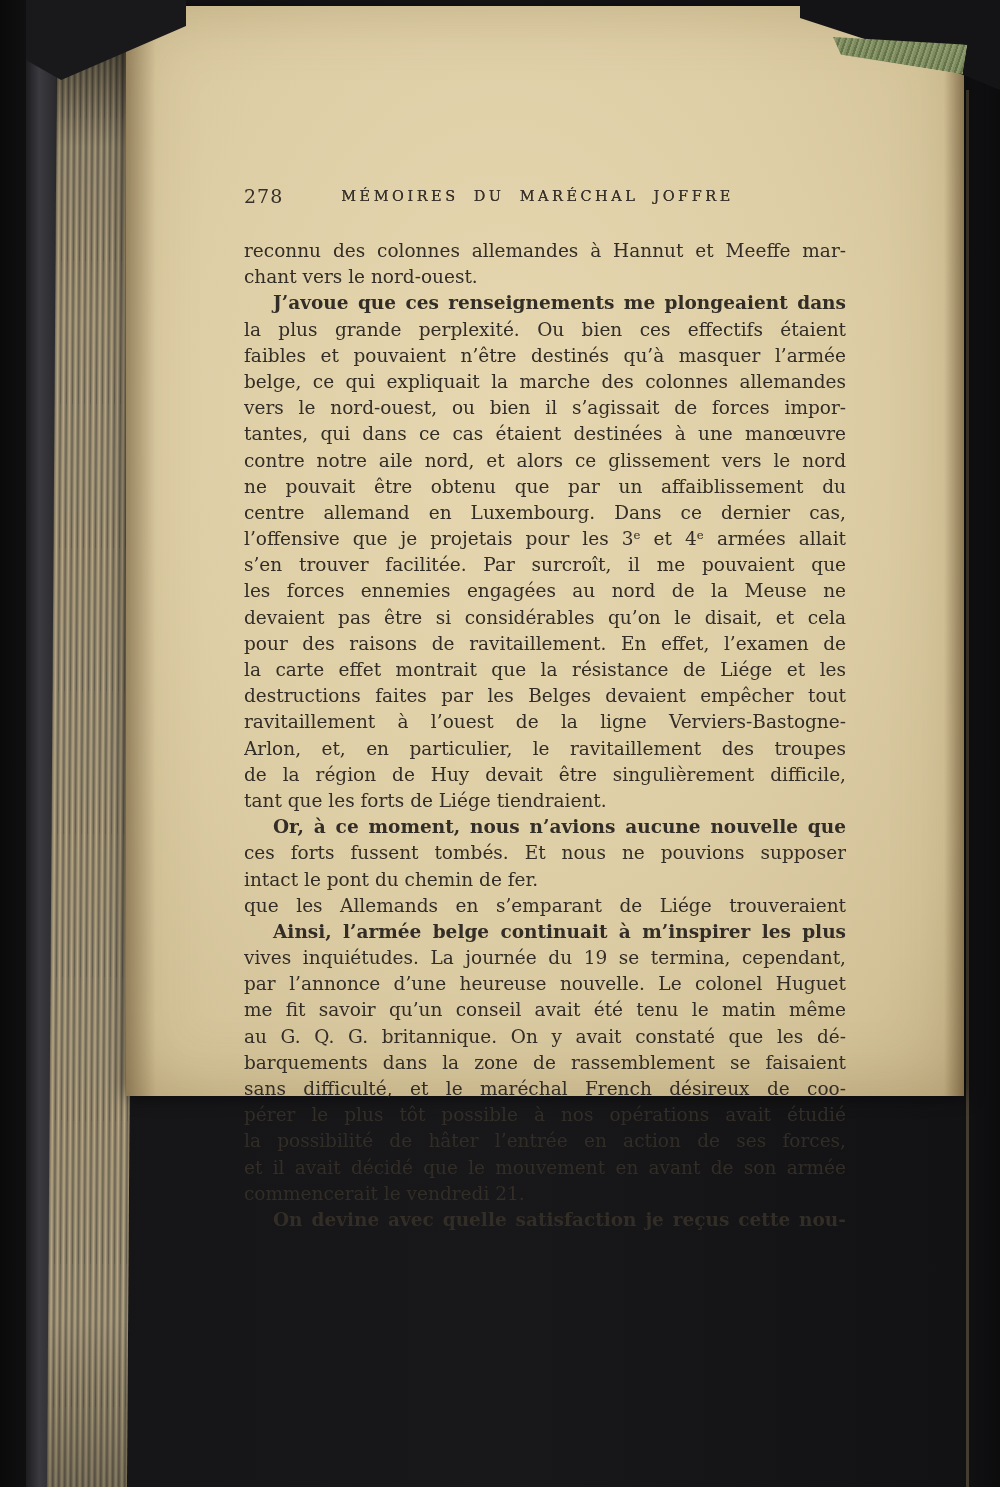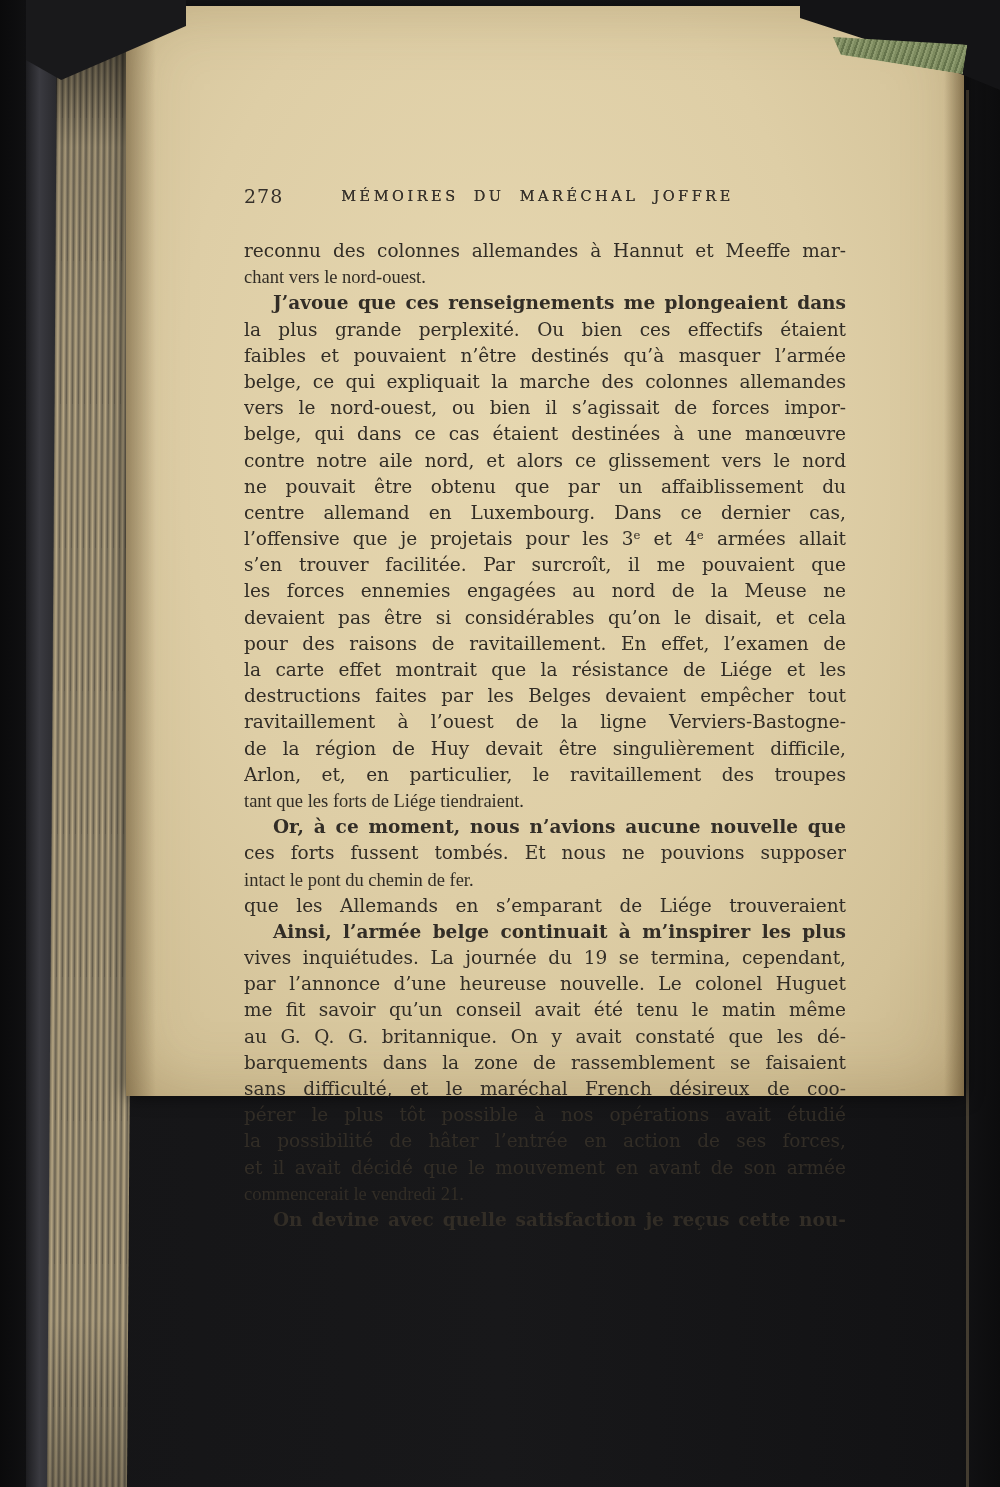--- a/index.html
+++ b/index.html
@@ -124,21 +124,21 @@
     font-size: 18.5px;
     line-height: 26.2px;
     color: #322d26;
   }
   .line {
     height: 26.2px;
     overflow: hidden;
     text-align: justify;
     text-align-last: justify;
   }
-  .line.end { text-align-last: left; font-family: Liberation Serif, serif; }
+  .line.end { text-align-last: left; }
   .line.indent { text-indent: 29px; font-weight: bold; }
 </style>
 </head>
 <body>
 
 <div class="scene">
   <div class="spine-edge"></div>
   <div class="page-stack"></div>
   <div class="cover-tl"></div>
   <div class="right-sliver"></div>
@@ -151,34 +151,34 @@
       </div>
       <div class="body-text">
 
       <div class="line">reconnu des colonnes allemandes à Hannut et Meeffe mar-</div>
           <div class="line end">chant vers le nord-ouest.</div>
           <div class="line indent">J’avoue que ces renseignements me plongeaient dans</div>
           <div class="line">la plus grande perplexité. Ou bien ces effectifs étaient</div>
           <div class="line">faibles et pouvaient n’être destinés qu’à masquer l’armée</div>
           <div class="line">belge, ce qui expliquait la marche des colonnes allemandes</div>
           <div class="line">vers le nord-ouest, ou bien il s’agissait de forces impor-</div>
-          <div class="line">belge, qui dans ce cas étaient destinées à une manœuvre</div>
+          <div class="line">tantes, qui dans ce cas étaient destinées à une manœuvre</div>
           <div class="line">contre notre aile nord, et alors ce glissement vers le nord</div>
           <div class="line">ne pouvait être obtenu que par un affaiblissement du</div>
           <div class="line">centre allemand en Luxembourg. Dans ce dernier cas,</div>
           <div class="line">l’offensive que je projetais pour les 3ᵉ et 4ᵉ armées allait</div>
           <div class="line">s’en trouver facilitée. Par surcroît, il me pouvaient que</div>
           <div class="line">les forces ennemies engagées au nord de la Meuse ne</div>
           <div class="line">devaient pas être si considérables qu’on le disait, et cela</div>
           <div class="line">pour des raisons de ravitaillement. En effet, l’examen de</div>
           <div class="line">la carte effet montrait que la résistance de Liége et les</div>
           <div class="line">destructions faites par les Belges devaient empêcher tout</div>
           <div class="line">ravitaillement à l’ouest de la ligne Verviers-Bastogne-</div>
+          <div class="line">Arlon, et, en particulier, le ravitaillement des troupes</div>
           <div class="line">de la région de Huy devait être singulièrement difficile,</div>
-          <div class="line">Arlon, et, en particulier, le ravitaillement des troupes</div>
           <div class="line end">tant que les forts de Liége tiendraient.</div>
           <div class="line indent">Or, à ce moment, nous n’avions aucune nouvelle que</div>
           <div class="line">ces forts fussent tombés. Et nous ne pouvions supposer</div>
           <div class="line end">intact le pont du chemin de fer.</div>
           <div class="line">que les Allemands en s’emparant de Liége trouveraient</div>
           <div class="line indent">Ainsi, l’armée belge continuait à m’inspirer les plus</div>
           <div class="line">vives inquiétudes. La journée du 19 se termina, cependant,</div>
           <div class="line">par l’annonce d’une heureuse nouvelle. Le colonel Huguet</div>
           <div class="line">me fit savoir qu’un conseil avait été tenu le matin même</div>
           <div class="line">au G. Q. G. britannique. On y avait constaté que les dé-</div>

